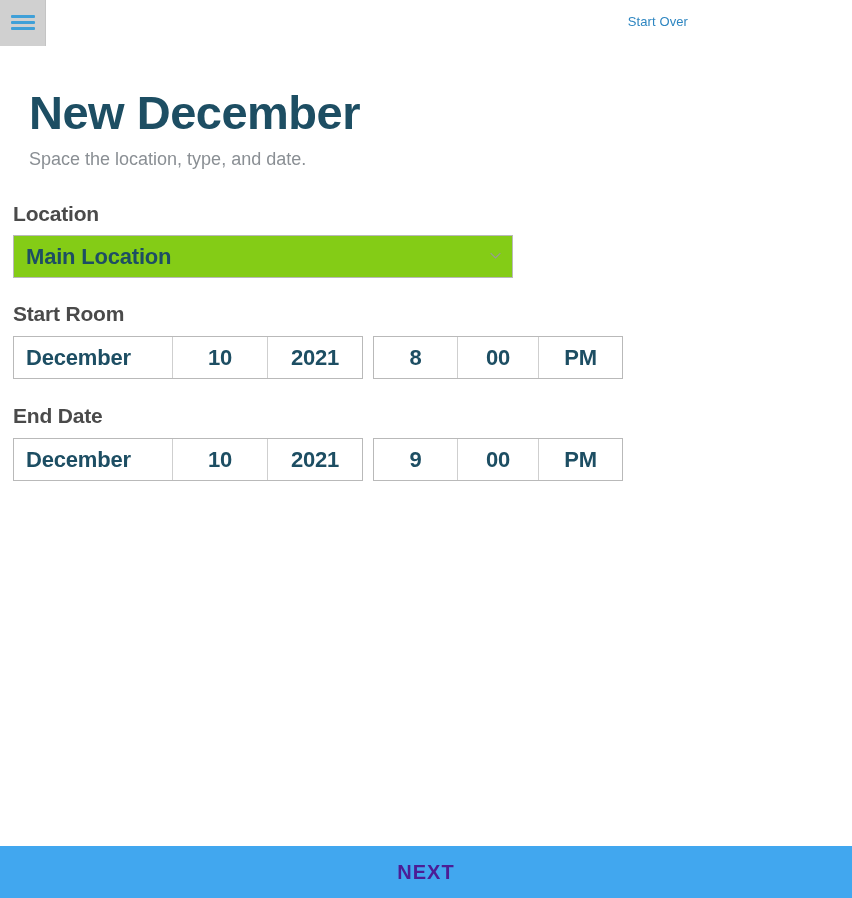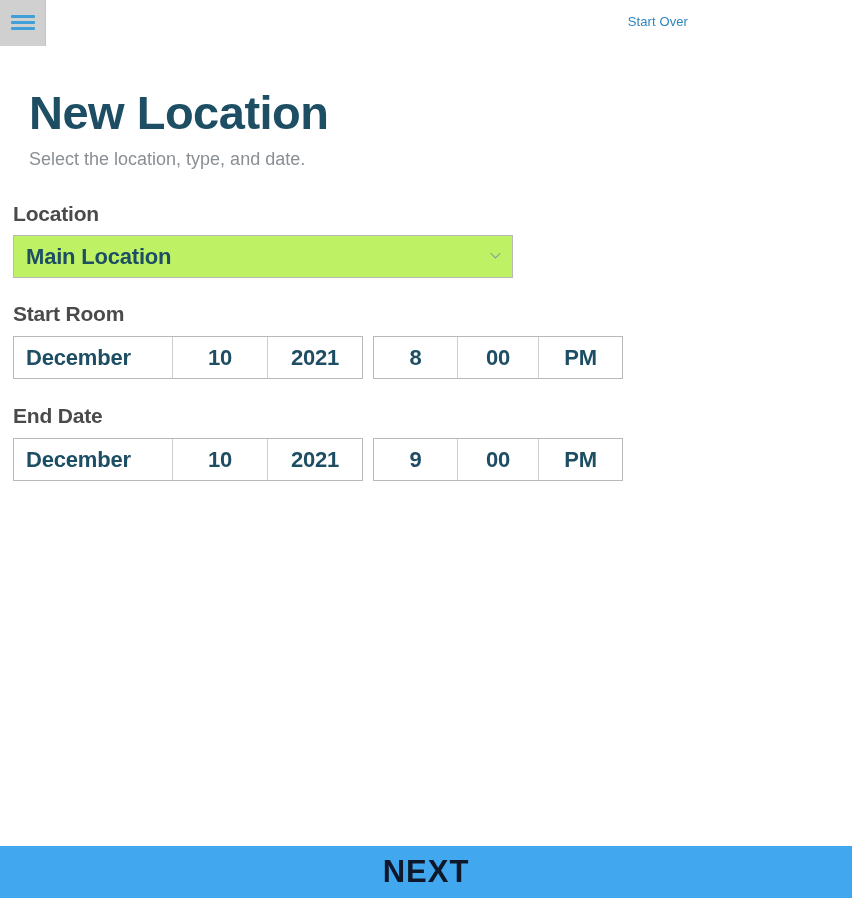--- a/index.html
+++ b/index.html
@@ -91,21 +91,21 @@
     color: #4a4a4a;
     letter-spacing: -0.2px;
   }
 
   
   .select-box {
     position: relative;
     width: 500px;
     height: 43px;
     border: 1px solid #b9b9b9;
-    background: #bef264;
+    background: #84cc16;
     box-sizing: border-box;
     display: flex;
     align-items: center;
     cursor: pointer;
   }
   .select-value {
     padding-left: 12px;
     font-size: 22px;
     font-weight: bold;
     color: #1d4e63;
@@ -165,42 +165,42 @@
     bottom: 0;
     width: 852px;
     height: 52px;
     background: #41a7ef;
     display: flex;
     align-items: center;
     justify-content: center;
     cursor: pointer;
   }
   .next-label {
-    color: #0f172a;
-    font-size: 31px;
+    color: #4c1d95;
+    font-size: 20px;
     font-weight: bold;
     letter-spacing: 1px;
   }
 </style>
 </head>
 <body>
 
 <div class="topbar">
   <div class="menu-button">
     <span class="bar b1"></span>
     <span class="bar b2"></span>
     <span class="bar b3"></span>
   </div>
   <a class="start-over" href="#">Start Over</a>
 </div>
 
 <div class="content">
 
-  <h1 class="page-title">New Location</h1>
-  <p class="page-subtitle">Select the location, type, and date.</p>
+  <h1 class="page-title">New December</h1>
+  <p class="page-subtitle">Space the location, type, and date.</p>
 
   <div class="field-group" style="margin-top:32px;">
     <div class="field-label">Location</div>
     <div class="select-box" style="margin-top:9px;">
       <span class="select-value">Main Location</span>
       <span class="chevron">
         <svg viewBox="0 0 16 16" width="13" height="13">
             <path d="M2 5 L8 11 L14 5" fill="none" stroke="#999999" stroke-width="1.4"></path>
           </svg>
       </span>

